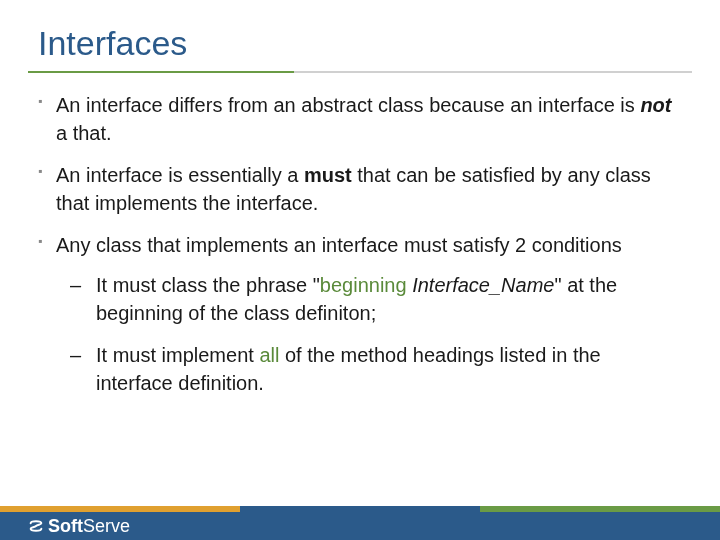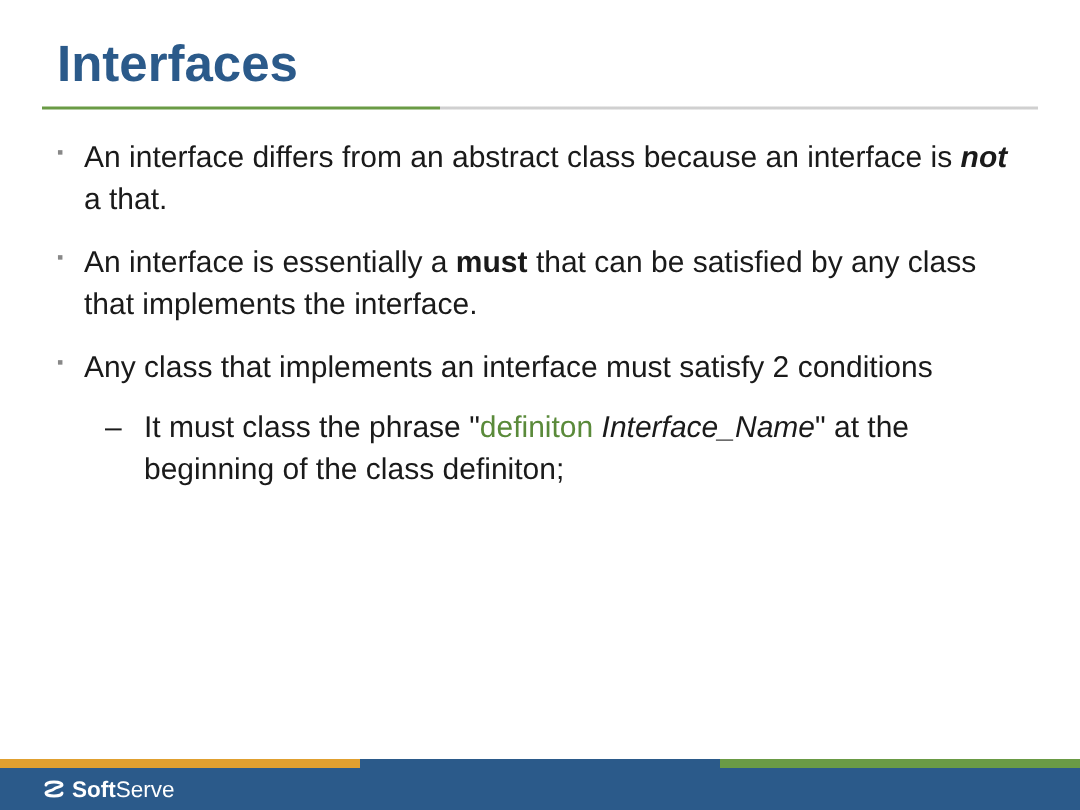--- a/index.html
+++ b/index.html
@@ -11,21 +11,21 @@
     position: relative;
     overflow: hidden;
   }
   .slide {
     width: 100%;
     height: 100%;
     position: relative;
   }
   .title {
     font-size: 34px;
-    font-weight: bold;
+    font-weight: normal;
     color: #2b5a8a;
     padding: 24px 0 8px 38px;
   }
   .title-underline {
     margin: 0 28px 0 28px;
     height: 2px;
     background: linear-gradient(to right, #6a9b45 0%, #6a9b45 40%, #d0d0d0 40%, #d0d0d0 100%);
   }
   .content {
     padding: 18px 38px 0 38px;
@@ -92,21 +92,21 @@
     height: 28px;
     background: #2b5a8a;
     display: flex;
     align-items: center;
     padding-left: 28px;
   }
   .logo {
     display: flex;
     align-items: center;
     color: #fff;
-    font-size: 15px;
+    font-size: 18px;
     font-weight: bold;
     gap: 4px;
     text-align: right;
   }
   .logo-icon {
     width: 16px;
     height: 16px;
   }
 </style>
 </head>
@@ -121,21 +121,24 @@
       <li>
         <span>An interface differs from an abstract class because an interface is </span><span class="italic-bold">not</span><span> a that.</span>
       </li>
       <li>
         <span>An interface is essentially a </span><span class="bold">must</span><span> that can be satisfied by any class that implements the interface.</span>
       </li>
       <li>
         <span>Any class that implements an interface must satisfy 2 conditions</span>
         <ul class="sub">
           <li>
-            <span>It must class the phrase "</span><span class="green">definiton</span><span> </span><span class="italic">Interface_Name</span><span>" at the beginning of the class definiton;</span>
+            <span>It must class the phrase "</span><span class="green">beginning</span><span> </span><span class="italic">Interface_Name</span><span>" at the beginning of the class definiton;</span>
+          </li>
+          <li>
+            <span>It must implement </span><span class="green">all</span><span> of the method headings listed in the interface definition.</span>
           </li>
         </ul>
       </li>
     </ul>
   </div>
 
   <div class="footer-bar">
     <div class="seg1"></div>
       <div class="seg2"></div>
       <div class="seg3"></div>

